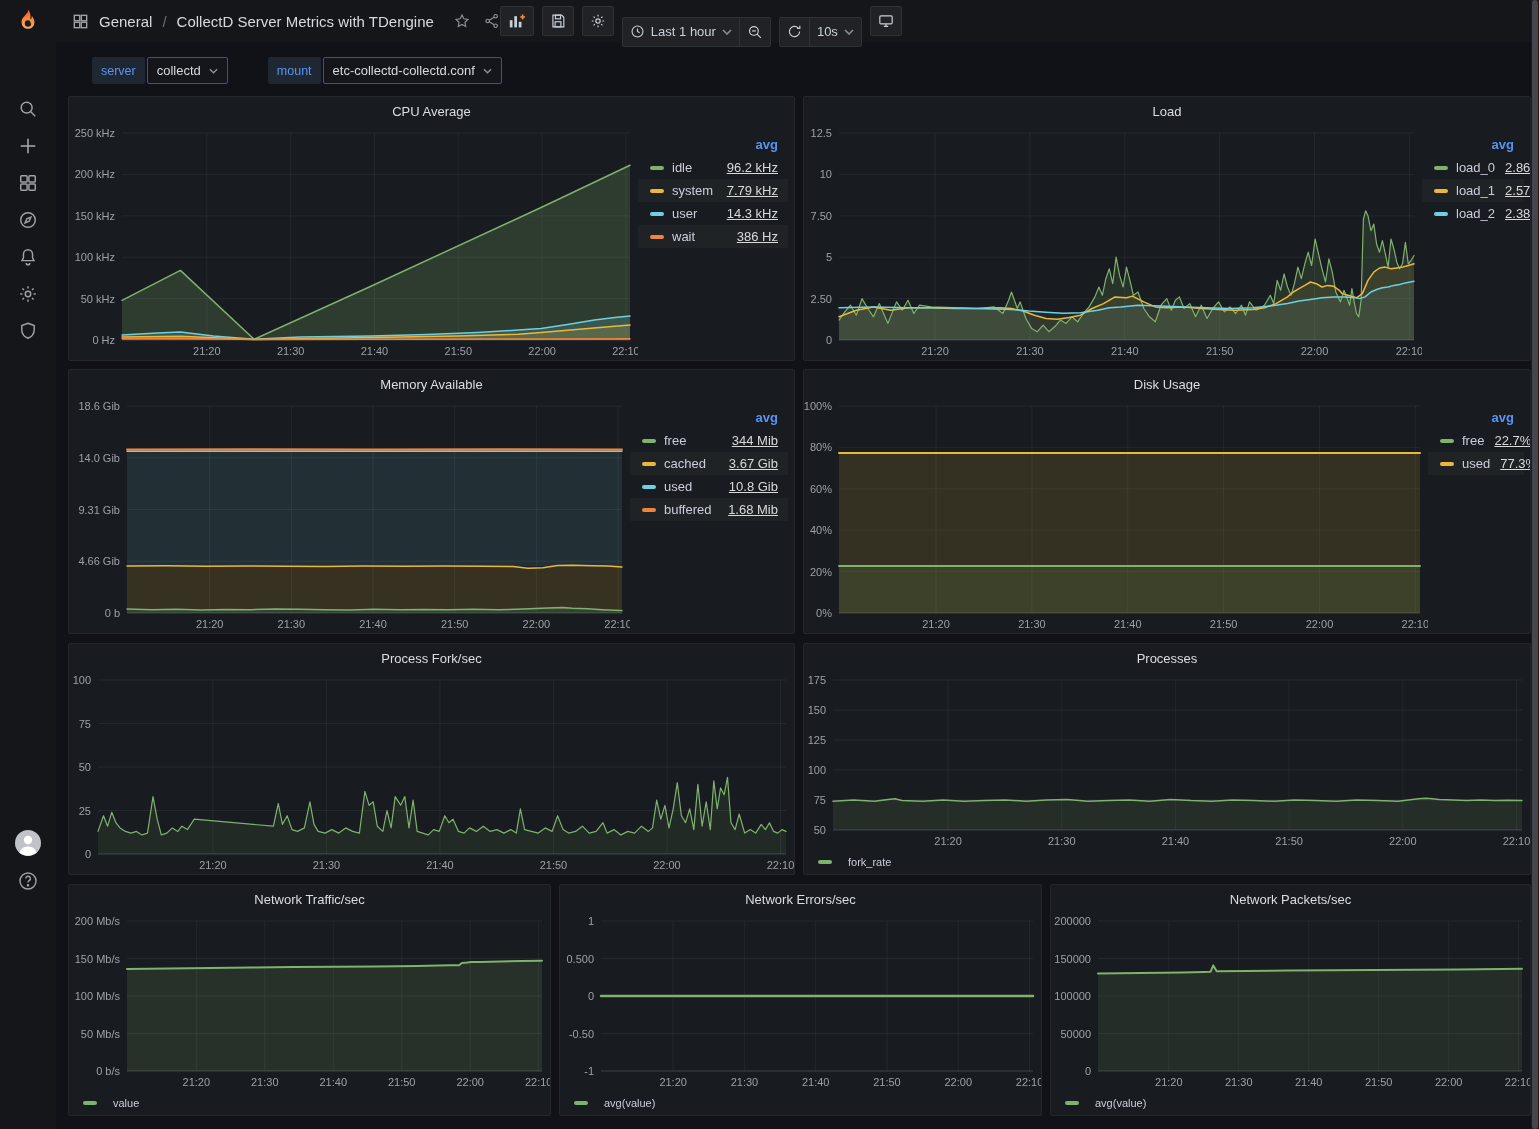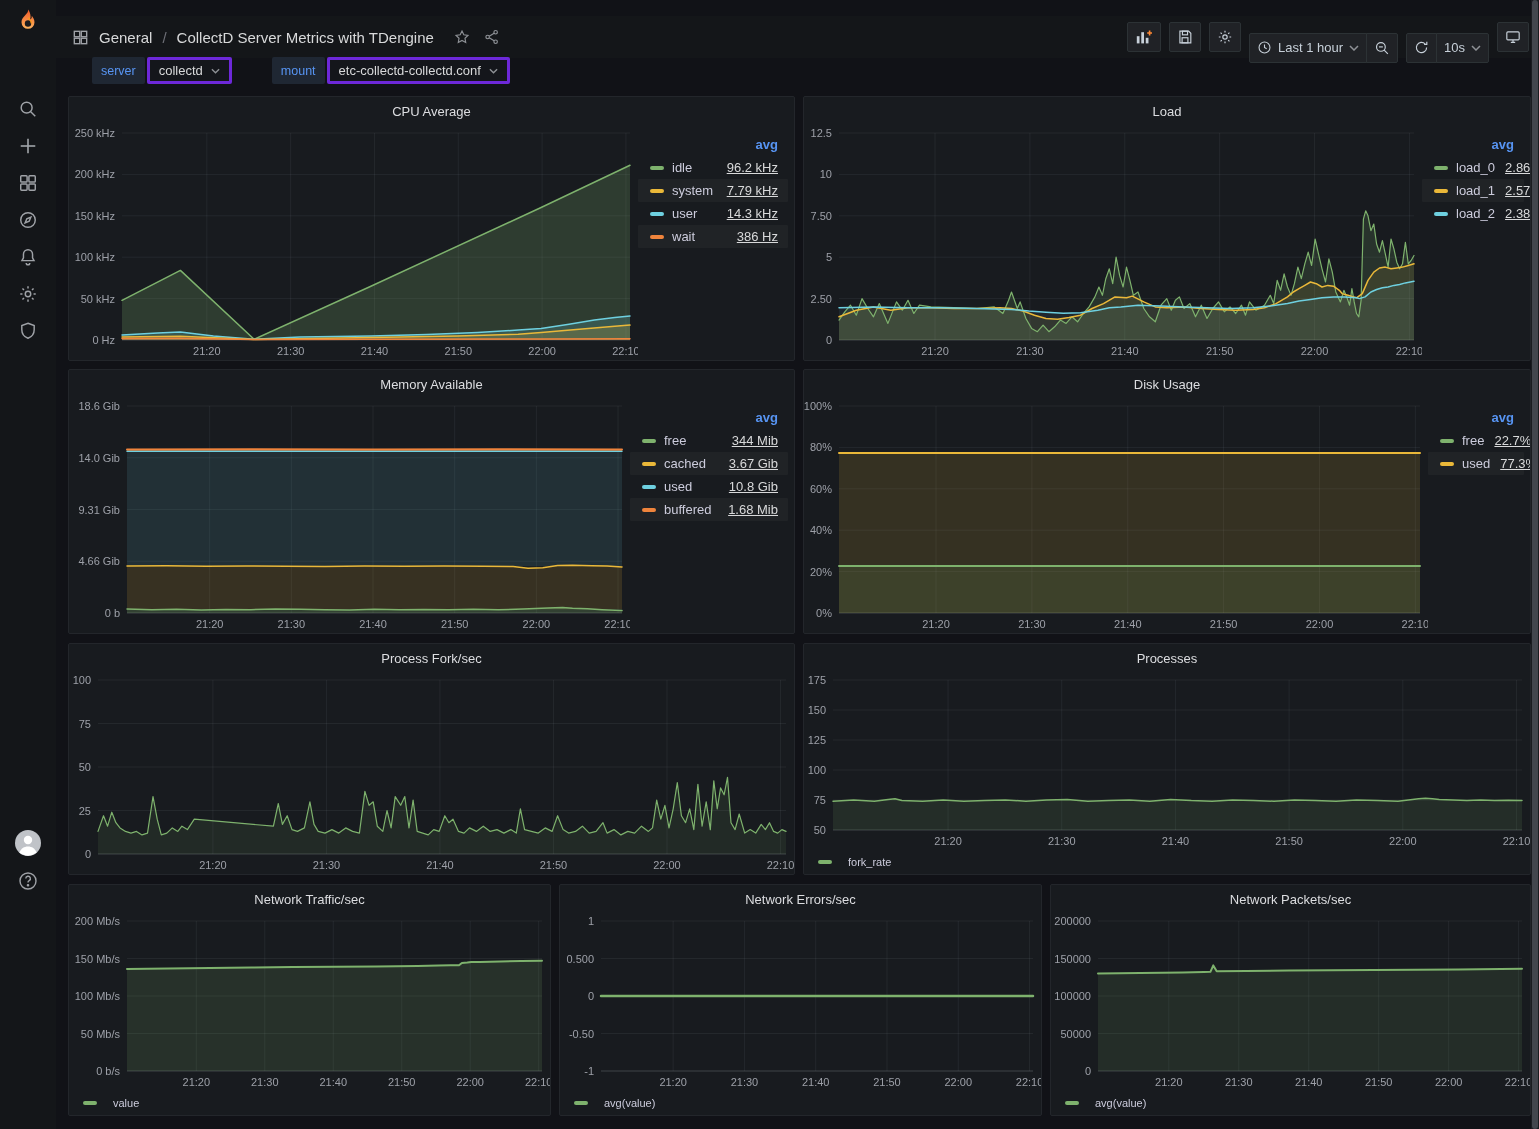--- a/index.html
+++ b/index.html
@@ -6,41 +6,41 @@
   body{width:1539px;height:1129px;position:relative;overflow:hidden;
        font-family:"Liberation Sans",sans-serif;color:#d8d9da;}
   svg{display:block}
   
   .sidebar{position:absolute;left:0;top:0;width:56px;height:1129px;background:#141619;z-index:5;}
   .logo{position:absolute;top:8px;left:14px;width:28px;height:28px;cursor:pointer;}
   .side-menu{position:absolute;top:90px;left:0;width:56px;display:flex;flex-direction:column;}
   .side-item{height:37px;display:flex;align-items:center;justify-content:center;cursor:pointer;color:#9fa2a7;}
   .side-bottom{position:absolute;left:0;width:56px;top:830px;display:flex;flex-direction:column;gap:12px;align-items:center;}
   
-  .header{position:absolute;left:56px;right:0;top:16px;height:42px;display:flex;align-items:center;
-          justify-content:space-between;padding:0 10px 0 16px;box-sizing:border-box;background:#141619;}
+  .header{position:absolute;left:56px;right:0;top:0;height:42px;display:flex;align-items:center;
+          padding:0 10px 0 16px;box-sizing:border-box;background:#141619;}
   .crumbs{display:flex;align-items:center;gap:10px;font-size:15px;}
   .crumb{color:#d8d9da;cursor:pointer;}
   .crumb-sep{color:#6e7077;}
   .crumb-icons{display:flex;gap:14px;margin-left:10px;color:#8e9196;}
   .toolbar{display:flex;align-items:center;gap:8px;}
   .tb-btn{height:30px;min-width:30px;padding:0 7px;display:flex;align-items:center;gap:6px;
           background:#202226;border:1px solid #2c3235;border-radius:2px;color:#c7d0d9;
           font-size:13px;cursor:pointer;box-sizing:border-box;}
   .tb-group{display:flex;}
   .tb-group .tb-btn{border-radius:0;margin-left:-1px;margin-top:21px;}
   .tb-group .tb-btn:first-child{border-radius:2px 0 0 2px;margin-left:0;}
   .tb-group .tb-btn:last-child{border-radius:0 2px 2px 0;}
   
   .vars{position:absolute;left:68px;top:57px;display:flex;gap:16px;}
   .var-pair{display:flex;gap:2px;}
   .var-label{height:27px;display:flex;align-items:center;padding:0 9px;background:#1f2733;
              color:#5794f2;font-size:12.5px;border-radius:2px;margin-left:24px;}
   .var-value{height:27px;display:flex;align-items:center;gap:8px;padding:0 9px;background:#14161b;
-             border:3px solid #6d28d9;border-radius:2px;color:#d8d9da;font-size:13px;cursor:pointer;box-sizing:border-box;}
+             border:1px solid #6d28d9;border-radius:2px;color:#d8d9da;font-size:13px;cursor:pointer;box-sizing:border-box;}
   .caret{color:#8e9196;}
   
   .panel{position:absolute;background:#181b1f;border:1px solid #23262b;border-radius:2px;
          box-sizing:border-box;display:flex;flex-direction:column;}
   .panel-title{height:28px;flex:0 0 28px;display:flex;align-items:center;justify-content:center;
                font-size:13px;font-weight:500;color:#dcdde0;cursor:pointer;}
   .panel-body{flex:1;display:flex;min-height:0;}
   .plot{flex:1;min-width:0;position:relative;cursor:crosshair;}
   .legend-right{flex:0 0 auto;padding:10px 6px 0 0;font-size:13px;color:#ccccdc;overflow:hidden;}
   .lg-head{display:flex;justify-content:flex-end;padding:2px 10px 4px 0;color:#5794f2;font-weight:bold;}

